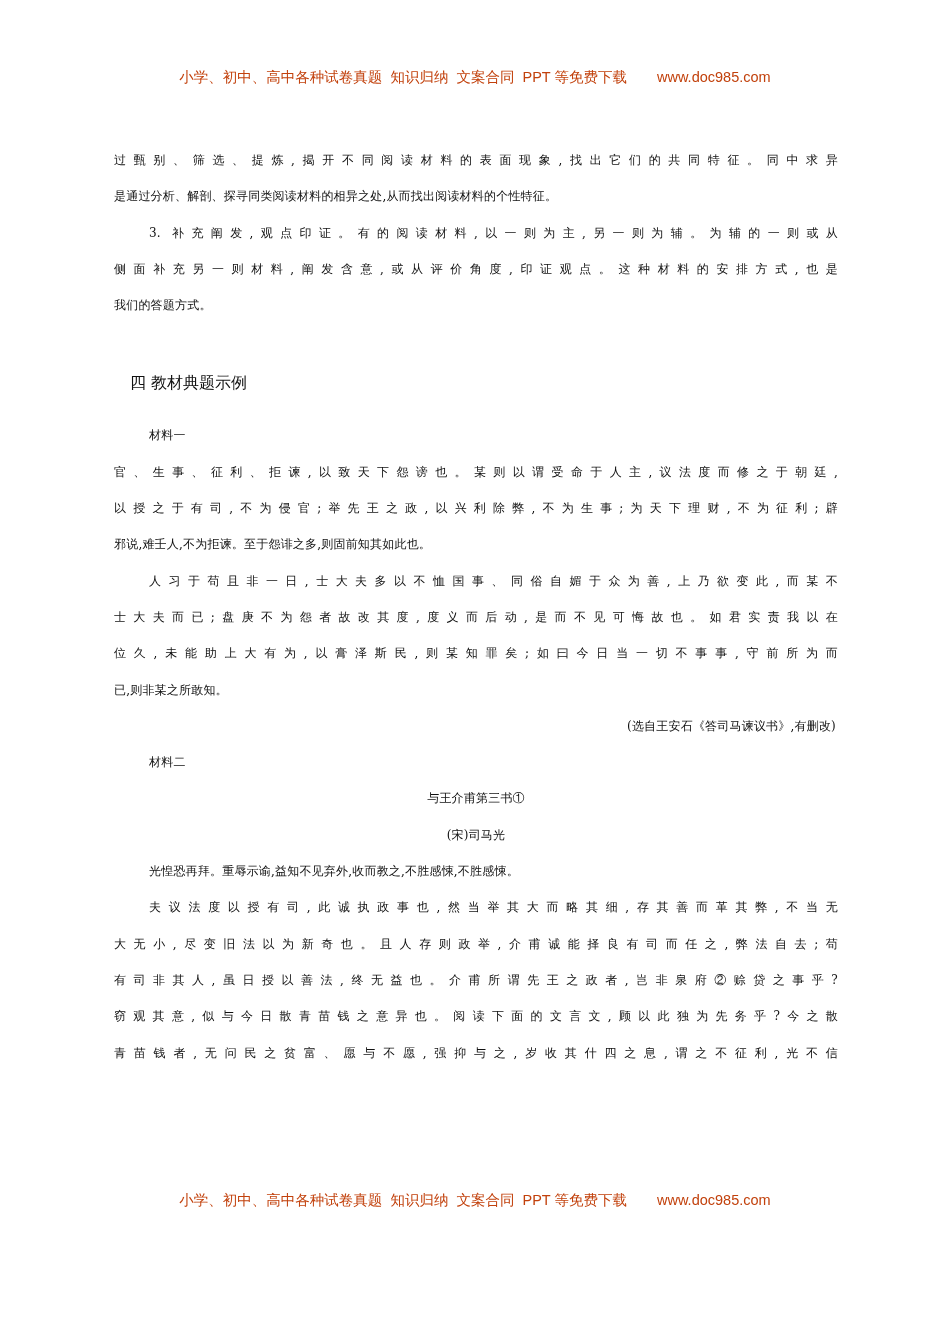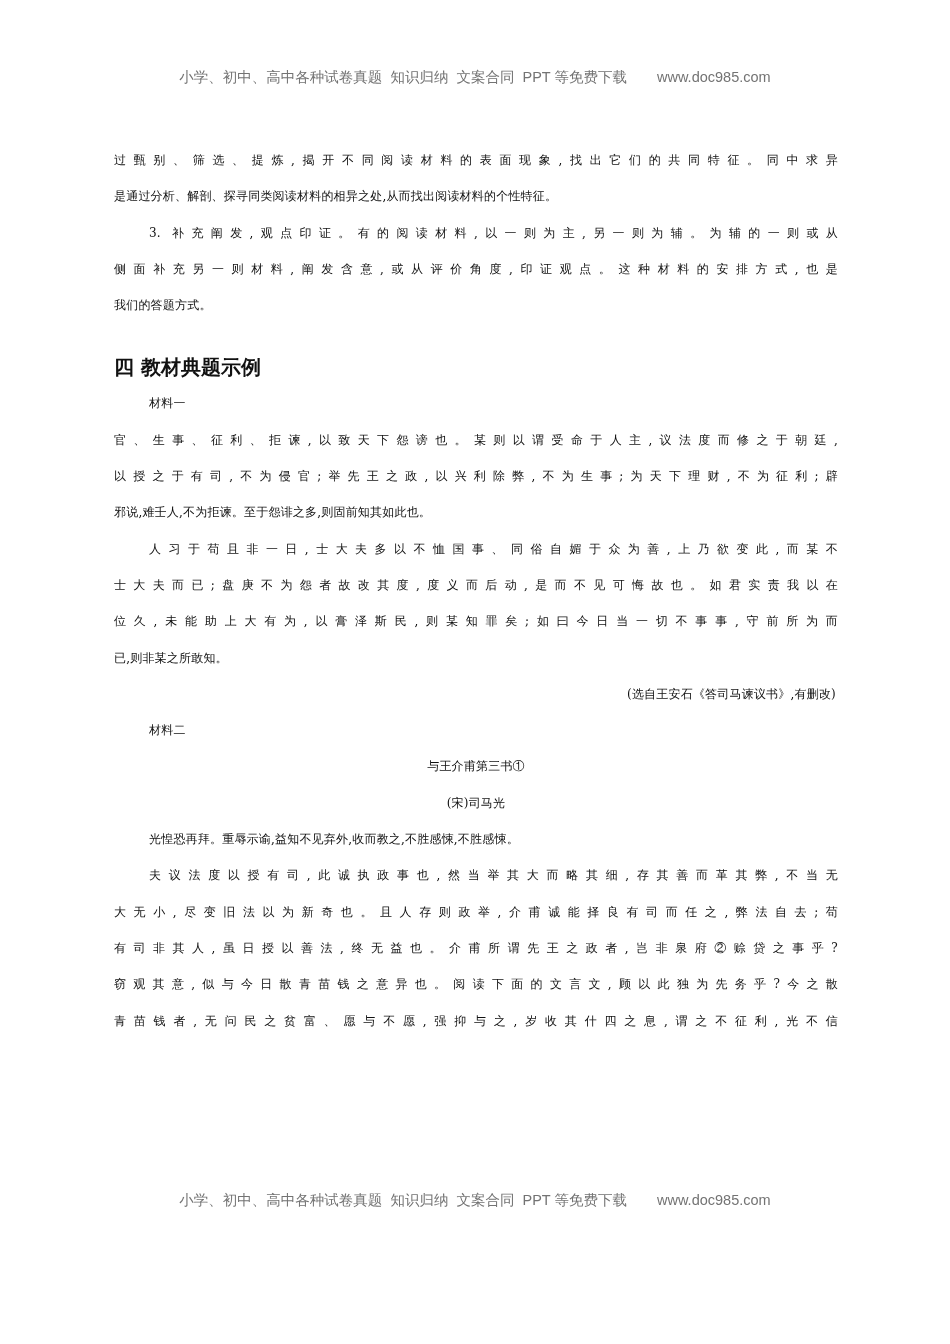--- a/index.html
+++ b/index.html
@@ -15,21 +15,21 @@
       color: #111111;
       font-family: "DejaVu Serif", "Liberation Serif", serif;
     }
     .header, .footer {
       position: absolute;
       left: 0;
       width: 950px;
       text-align: center;
       font-family: "Liberation Sans", "DejaVu Sans", sans-serif;
       font-size: 14.5px;
-      color: #737373;
+      color: #c2410c;
       white-space: pre;
     }
     .header { top: 68px; }
     .footer { top: 1191px; }
     .header .url, .footer .url { margin-left: 30px; }
 
     .content {
       position: absolute;
       left: 114px;
       width: 724px;
@@ -42,25 +42,25 @@
       white-space: nowrap;
       text-align: justify;
       text-align-last: justify;
       letter-spacing: 0.2px;
     }
     .line.last { text-align-last: left; }
     .indent { padding-left: 35px; }
     .gap { height: 26px; }
     .section-title {
       font-family: "DejaVu Sans", "Liberation Sans", sans-serif;
-      font-size: 20px;
+      font-size: 16px;
       line-height: 36px;
       height: 36px;
-      font-weight: bold;
-      margin: 0;
+      font-weight: normal;
+      margin: 16px;
     }
     .kai { font-family: "DejaVu Serif", serif; }
     .right { text-align: center; text-align-last: right; padding-right: 2px; }
     .center { text-align: center; text-align-last: center; }
     .label { text-align-last: left; }
   </style>
 </head>
 <body>
 
 <div class="header"><span>小学、初中、高中各种试卷真题  知识归纳  文案合同  PPT 等免费下载</span><span class="url">www.doc985.com</span></div>

